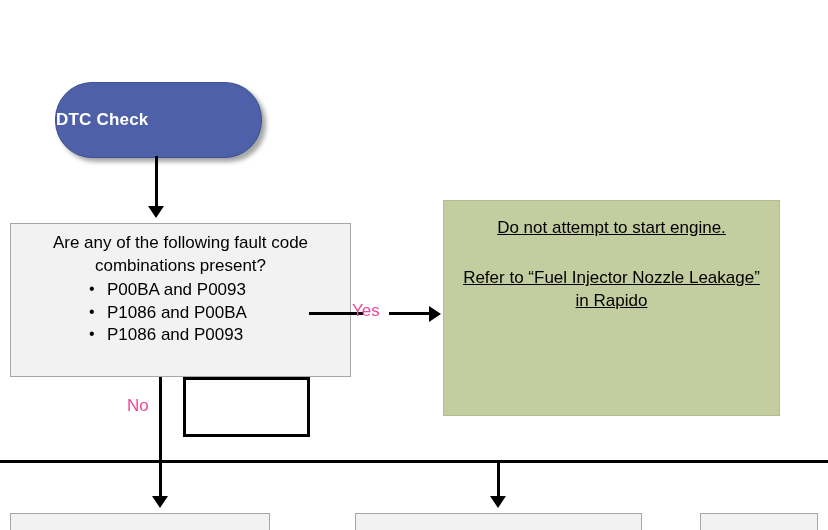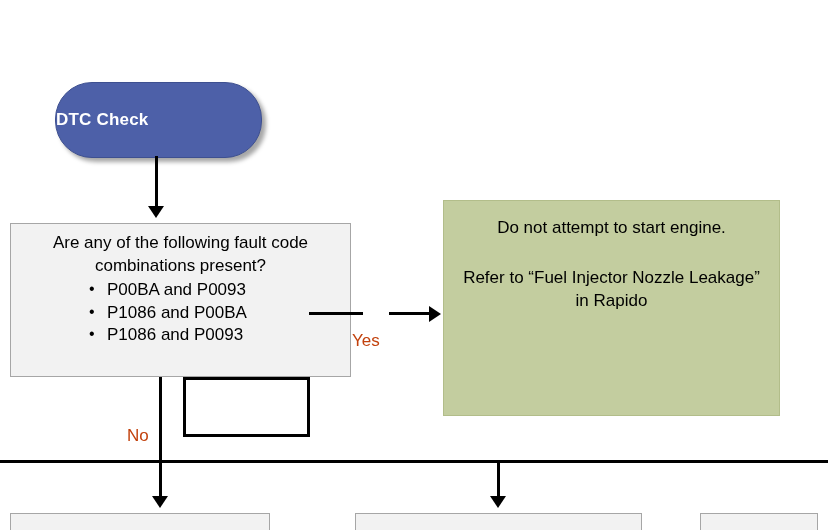--- a/index.html
+++ b/index.html
@@ -88,20 +88,21 @@
     background: #c3cd9f;
     border: 1px solid #b2bd8a;
     box-sizing: border-box;
     padding: 16px 12px 10px 12px;
     text-align: center;
   }
   .note-box p {
     margin: 0;
     font-size: 17px;
     line-height: 1.32;
+    text-decoration: underline;
   }
   .note-box p.spaced {
     margin-top: 28px;
   }
 
   
   .blank-box {
     position: absolute;
     left: 183px;
     top: 377px;
@@ -144,24 +145,23 @@
     position: absolute;
     width: 0; height: 0;
     border-top: 8px solid transparent;
     border-bottom: 8px solid transparent;
     border-left: 12px solid #000000;
   }
 
   .edge-label {
     position: absolute;
     font-size: 17px;
-    color: #c2410c;
+    color: #ec4899;
     background: transparent;
     white-space: nowrap;
-    margin-top: 30px;
   }
 </style>
 </head>
 <body>
 
 <div id="canvas">
 
   <div class="start-node">
     <span class="label">DTC Check</span>
   </div>

